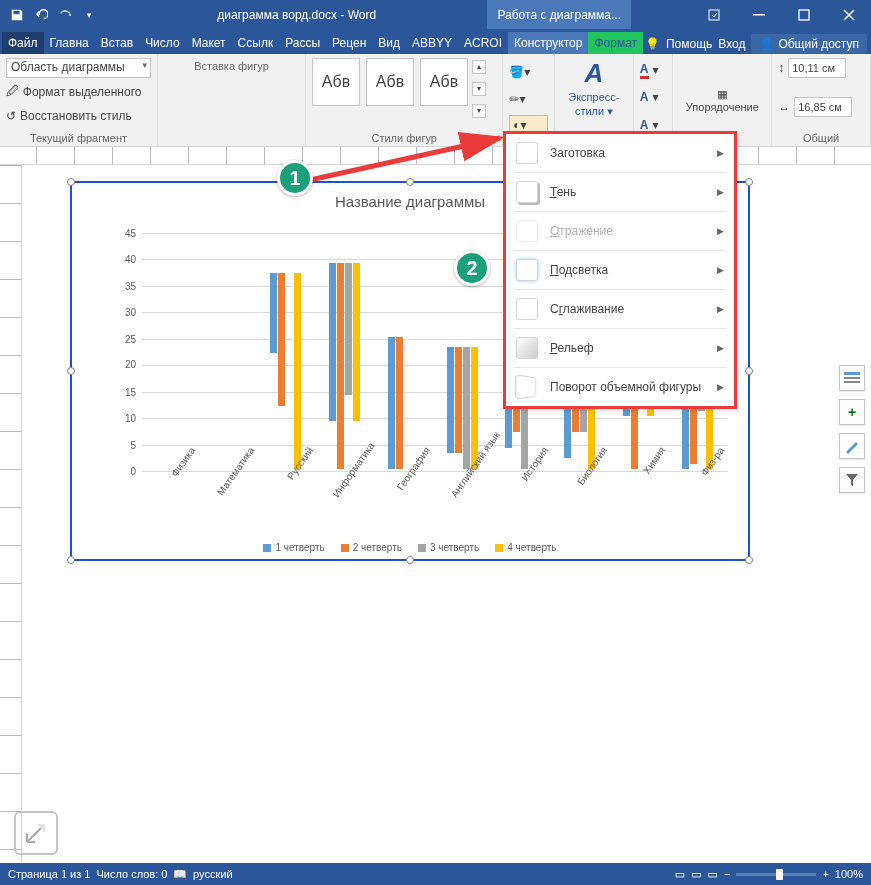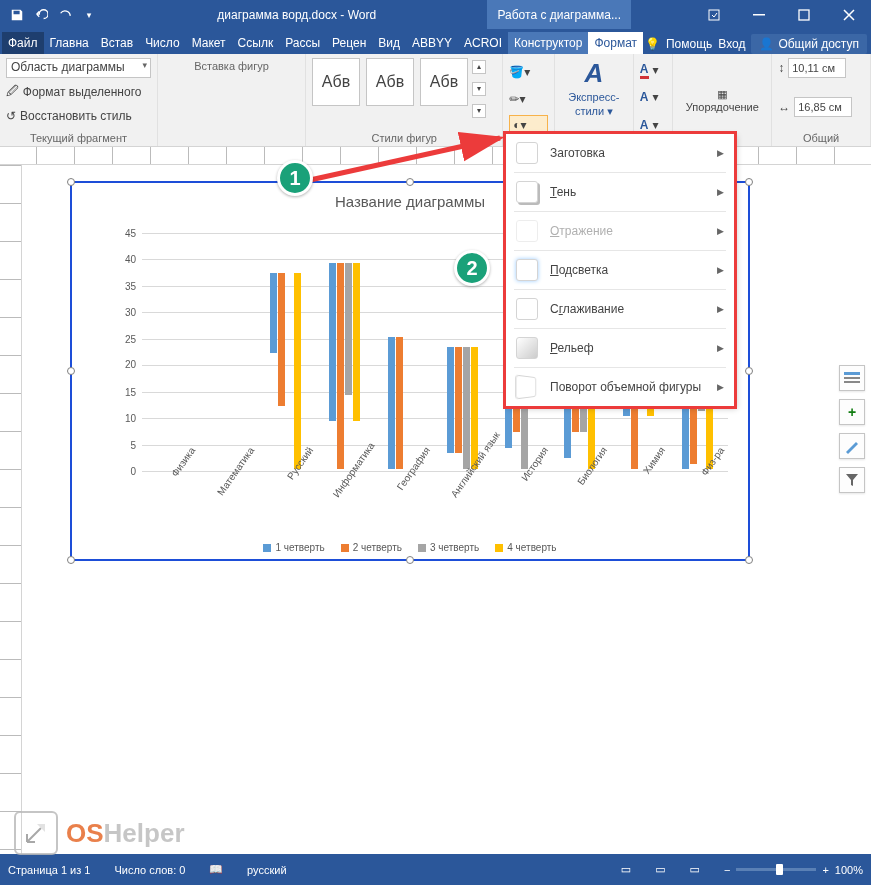--- a/index.html
+++ b/index.html
@@ -6,21 +6,21 @@
   body { width: 871px; height: 885px; background: #fff; overflow: hidden; position: relative; font-size: 12px; color: #444; }
   .titlebar { height: 29px; background: linear-gradient(#2b579a,#2b579a); display: flex; align-items: center; color: #fff; }
   .titlebar .qat { display: flex; gap: 2px; padding: 0 6px; }
   .titlebar .qat .qbtn { width: 22px; height: 22px; display: flex; align-items: center; justify-content: center; }
   .titlebar .doc { flex: 1; text-align: center; font-size: 12px; white-space: nowrap; overflow: hidden; }
   .titlebar .tools { background:#4a78b8; padding:0 10px; height:100%; display:flex; align-items:center; font-size:12px; }
   .titlebar .winctrl { display:flex; }
   .titlebar .winctrl .wc { width: 45px; height: 29px; display:flex; align-items:center; justify-content:center; }
   .menubar { height: 25px; background:#2b579a; display:flex; align-items:flex-end; color:#fff; font-size:12px; padding-left:2px; }
   .menubar .tab { padding: 4px 6px 4px 6px; cursor:pointer; white-space:nowrap; }
-  .menubar .tab.active { background:#ffffff; color:#2b579a; }
+  .menubar .tab.active { background:#22c55e; color:#2b579a; }
   .menubar .tab.tools { background:#4a78b8; }
   .menubar .spacer { flex:1; }
   .menubar .right { display:flex; align-items:center; gap:6px; padding-right:4px; }
   .menubar .share { background:#3b67a6; padding:3px 8px; border-radius:2px; display:flex; align-items:center; gap:4px;}
   .ribbon { height: 93px; background:#f1f1f1; border-bottom:1px solid #d4d4d4; display:flex; position:relative; }
   .ribbon .group { border-right:1px solid #e1e1e1; padding:4px 6px 2px 6px; display:flex; flex-direction:column; justify-content:space-between; }
   .ribbon .group .glabel { text-align:center; font-size:11px; color:#666; padding-top:2px; }
   .ribbon .dd { border:1px solid #c5c5c5; background:#fff; padding:1px 14px 1px 4px; height:20px; font-size:12px; position:relative; }
   .ribbon .dd::after { content:"▾"; position:absolute; right:3px; top:1px; font-size:9px; color:#666;}
   .ribbon .row { display:flex; align-items:center; gap:4px; height:20px; }
@@ -60,21 +60,21 @@
   .side-icons .sic { width:26px; height:26px; border:1px solid #c5c5c5; background:#fdfdfd; display:flex; align-items:center; justify-content:center; font-size:14px; box-shadow:0 1px 2px rgba(0,0,0,.1);}
   .effects-menu { position:absolute; left:505px; top:133px; width:230px; background:#fff; border:1px solid #c5c5c5; box-shadow:2px 2px 6px rgba(0,0,0,.2); z-index:5;}
   .effects-menu .hl { position:absolute; inset:-3px; border:3px solid #ec3b3b; pointer-events:none;}
   .effects-menu .mi { display:flex; align-items:center; padding:8px 10px; gap:12px; font-size:12px; color:#444;}
   .effects-menu .mi .sq { width:22px; height:22px; border:1px solid #d4d4d4; border-radius:3px; background:#fff;}
   .effects-menu .mi .arr { margin-left:auto; font-size:9px; color:#666;}
   .effects-menu .sep { height:1px; background:#e6e6e6; margin:0 8px;}
   .effects-menu .mi.dis { color:#b0b0b0;}
   .callout { position:absolute; width:36px; height:36px; border-radius:50%; background:#1aa179; color:#fff; font-size:20px; font-weight:600; display:flex; align-items:center; justify-content:center; border:3px solid #fff; box-shadow:0 1px 3px rgba(0,0,0,.3); z-index:8;}
   .arrow-svg { position:absolute; z-index:7; pointer-events:none;}
-  .statusbar { position:absolute; bottom:0; left:0; right:0; height:31px; background:#2b579a; color:#fff; display:flex; align-items:center; font-size:11px; padding:0 8px; gap:24px;}
+  .statusbar { position:absolute; bottom:0; left:0; right:0; height:22px; background:#2b579a; color:#fff; display:flex; align-items:center; font-size:11px; padding:0 8px; gap:6px;}
   .statusbar .spacer{flex:1}
   .statusbar .zoom { display:flex; align-items:center; gap:6px;}
   .statusbar .slider { width:80px; height:3px; background:#5a80b5; position:relative;}
   .statusbar .slider::after{content:"";position:absolute;left:50%;top:-4px;width:7px;height:11px;background:#fff;border-radius:1px;}
   .watermark { position:absolute; left:14px; bottom:30px; display:flex; align-items:center; gap:8px; opacity:.85; z-index:3;}
   .watermark .logo { width:44px; height:44px; border:2px solid #bbb; border-radius:6px; display:flex; align-items:center; justify-content:center;}
   .watermark .txt { font-size:26px; font-weight:600;}
   .watermark .os{color:#e66a2c}.watermark .hl2{color:#bdbdbd}
   u.acc { text-decoration:underline; }
 </style>
@@ -439,21 +439,20 @@
 <div class="callout" style="left:277px; top:160px">1</div>
 <div class="callout" style="left:454px; top:250px">2</div>
 
 <div class="watermark">
   <div class="logo">
       <svg width="26" height="26">
         <path d="M4 22L18 8M4 22l0-8M4 22l8 0" stroke="#999" stroke-width="2" fill="none"></path>
         <path d="M14 4l8 0l0 8z" fill="#ddd"></path>
       </svg>
     </div>
-  <div class="txt"><span class="os">OS</span><span class="hl2">Helper</span></div>
 </div>
 
 <div class="statusbar">
   <span>Страница 1 из 1</span>
   <span>Число слов: 0</span>
   <span>📖</span>
   <span>русский</span>
   <div class="spacer"></div>
   <span>▭</span>
   <span>▭</span>

